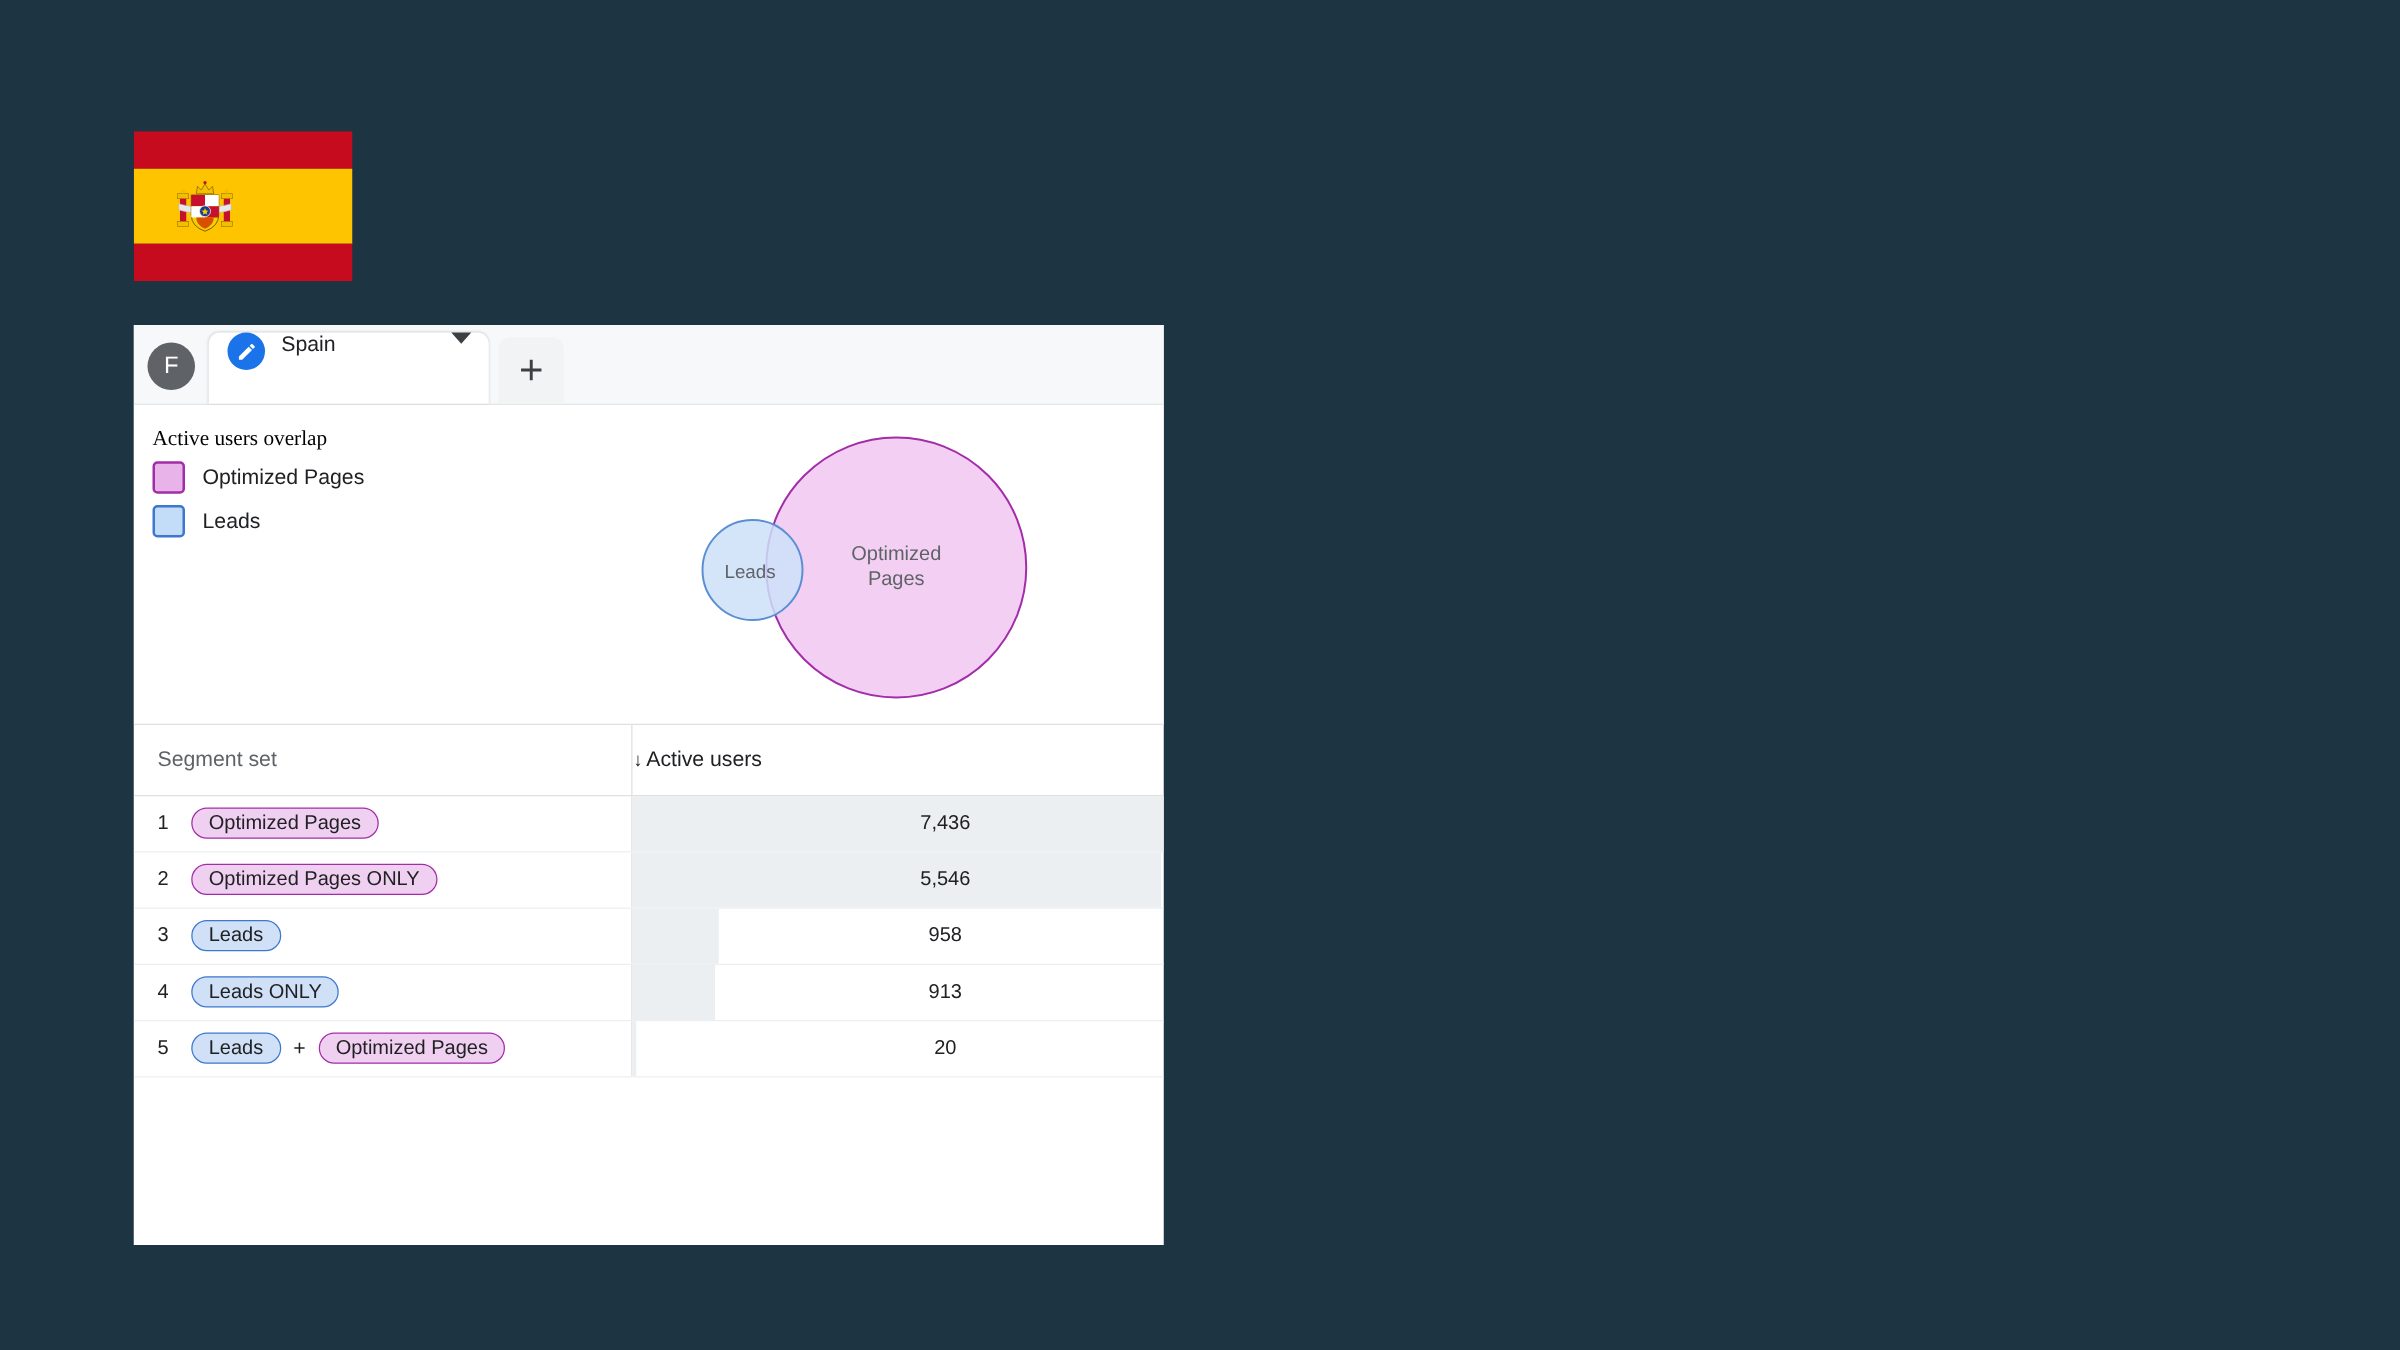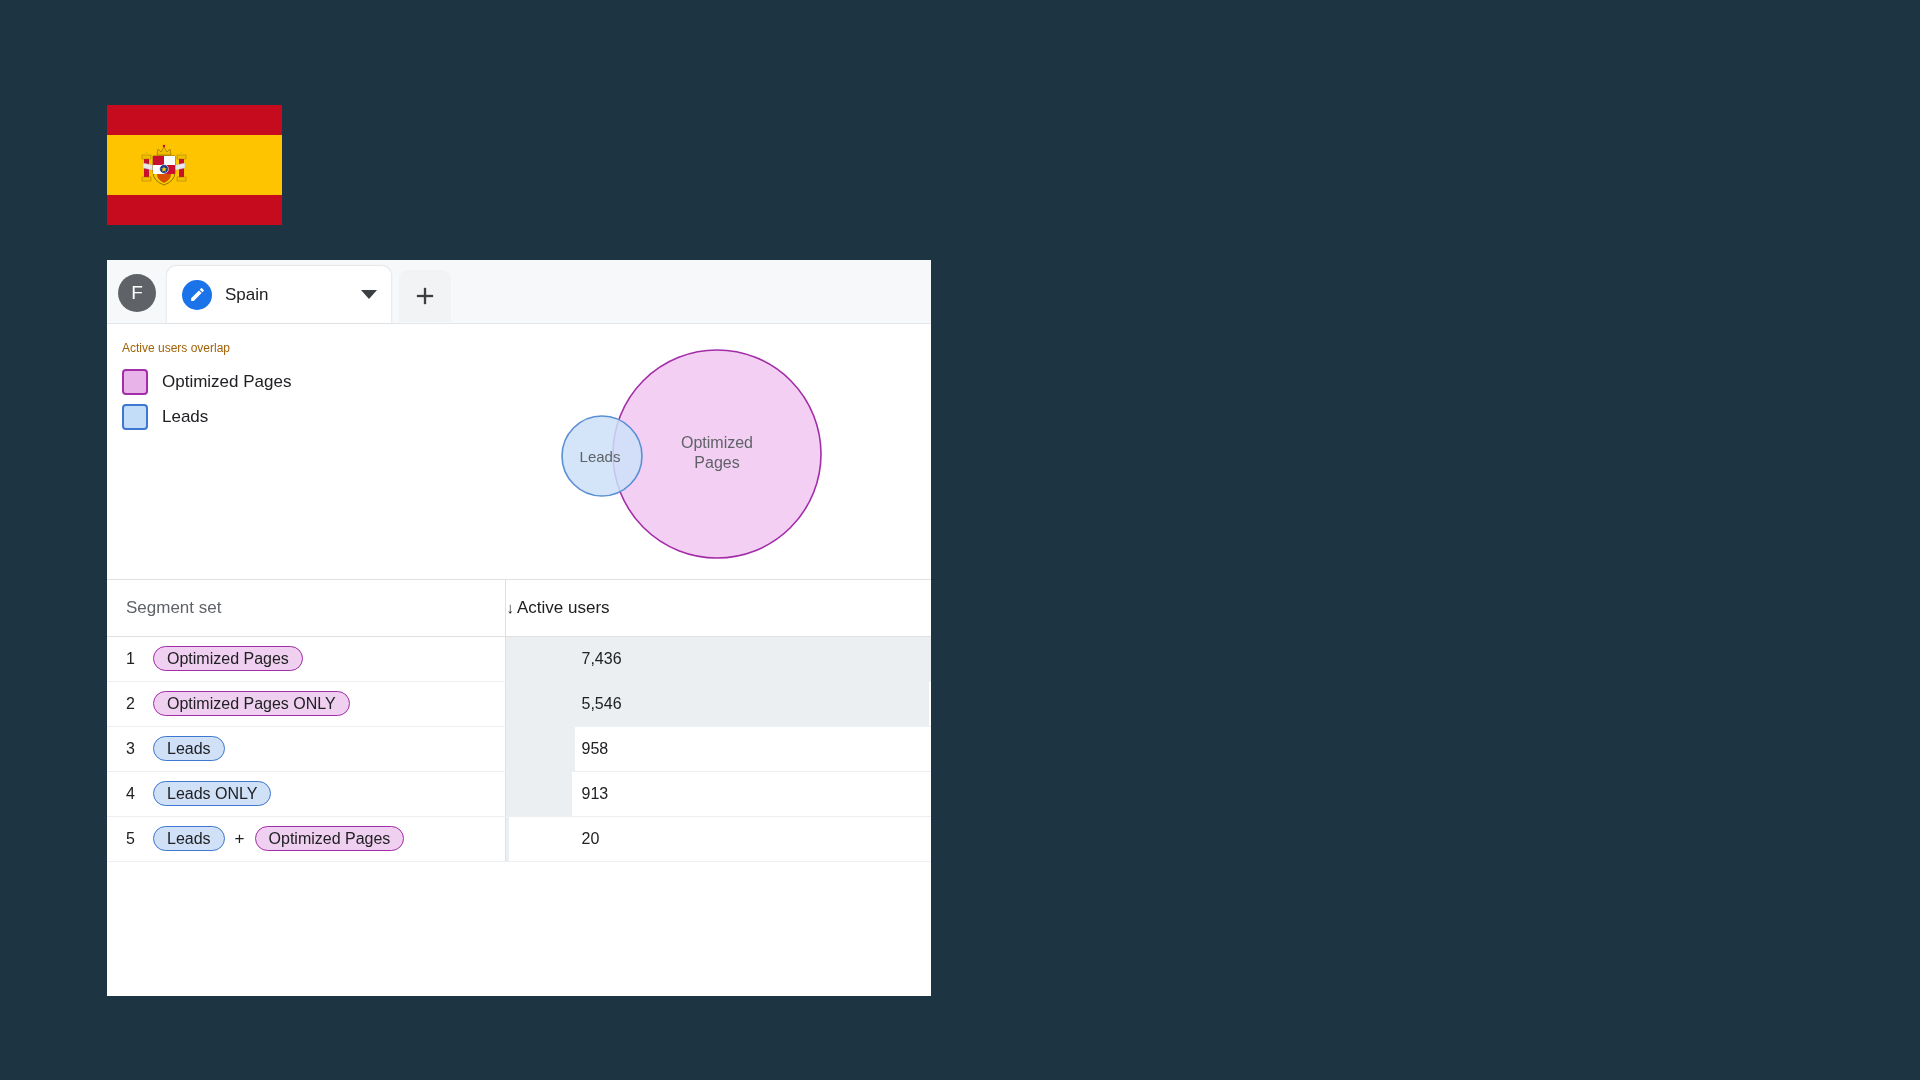--- a/index.html
+++ b/index.html
@@ -36,21 +36,21 @@
   }
   .avatar{
     width:38px;height:38px;border-radius:50%;background:#5f6368;
     color:#ffffff;font-size:19px;font-weight:400;
     display:flex;align-items:center;justify-content:center;
     margin-bottom:11px;margin-right:11px;flex:none;
     font-family:"Liberation Sans",sans-serif;
   }
   .tab{
     height:57px;background:#ffffff;border-radius:9px 9px 0 0;
-    display:flex;align-items:center;padding:0 14px 0 15px;
+    display:flex;align-items:flex-start;padding:0 14px 0 15px;
     min-width:224px;box-sizing:border-box;flex:none;
     box-shadow:0 -1px 2px rgba(0,0,0,.06), -1px 0 2px rgba(0,0,0,.05), 1px 0 2px rgba(0,0,0,.05);
   }
   .tab-edit{
     width:30px;height:30px;border-radius:50%;background:#1a73e8;flex:none;
     display:flex;align-items:center;justify-content:center;margin-right:13px;
   }
   .tab-label{font-size:17px;color:#202124;flex:1;white-space:nowrap;}
   .caret{
     width:0;height:0;border-left:8px solid transparent;border-right:8px solid transparent;
@@ -58,21 +58,21 @@
   }
   .add-tab{
     width:52px;height:52px;background:#f1f3f4;border-radius:9px 9px 0 0;
     margin-left:8px;margin-bottom:1px;flex:none;
     display:flex;align-items:center;justify-content:center;
   }
 
   
   .venn-panel{position:relative;height:255px;background:#fff;border-bottom:1px solid #e0e0e0;}
   .venn-title{
-    position:absolute;left:15px;top:17px;font-size:12px;color:#a16207;
+    position:absolute;left:15px;top:17px;font-size:17px;color:#000000;font-family:Liberation Serif, serif;
   }
   .legend{position:absolute;left:15px;top:45px;}
   .legend-row{display:flex;align-items:center;margin-bottom:9px;}
   .swatch{width:26px;height:26px;border-radius:4px;margin-right:14px;flex:none;box-sizing:border-box;}
   .legend-label{font-size:17px;color:#202124;}
   .venn-svg{position:absolute;left:330px;top:10px;}
 
   
   .tbl{width:100%;border-collapse:collapse;table-layout:fixed;}
   .tbl th{
@@ -90,21 +90,21 @@
   .cell-seg{padding-right:8px;}
   .chips{display:flex;align-items:center;}
   .chip{
     display:inline-flex;align-items:center;justify-content:center;
     height:25px;padding:0 13px;border-radius:13px;font-size:16px;
     color:#202124;box-sizing:border-box;white-space:nowrap;
   }
   .chip.purple{background:#f0d0f0;border:1px solid #a32ca8;}
   .chip.blue{background:#cfe0f7;border:1px solid #3d77cf;}
   .plus-sep{margin:0 10px;font-size:17px;color:#202124;}
-  .cell-val{position:relative;padding:0;border-left:1px solid #e0e0e0;}
+  .cell-val{position:relative;padding:0;border-left:1px solid #e0e0e0;text-align:center;}
   .bar{
     position:absolute;left:0;top:0;bottom:0;background:#eceff1;
   }
   .bar-underline{position:absolute;left:0;bottom:0;height:4px;}
   .bar-underline.purple{background:#ab2ab5;}
   .bar-underline.blue{background:#3b7ddd;}
   .val-text{
     position:relative;font-size:16px;color:#202124;
     display:block;padding-left:76px;line-height:44px;
   }

